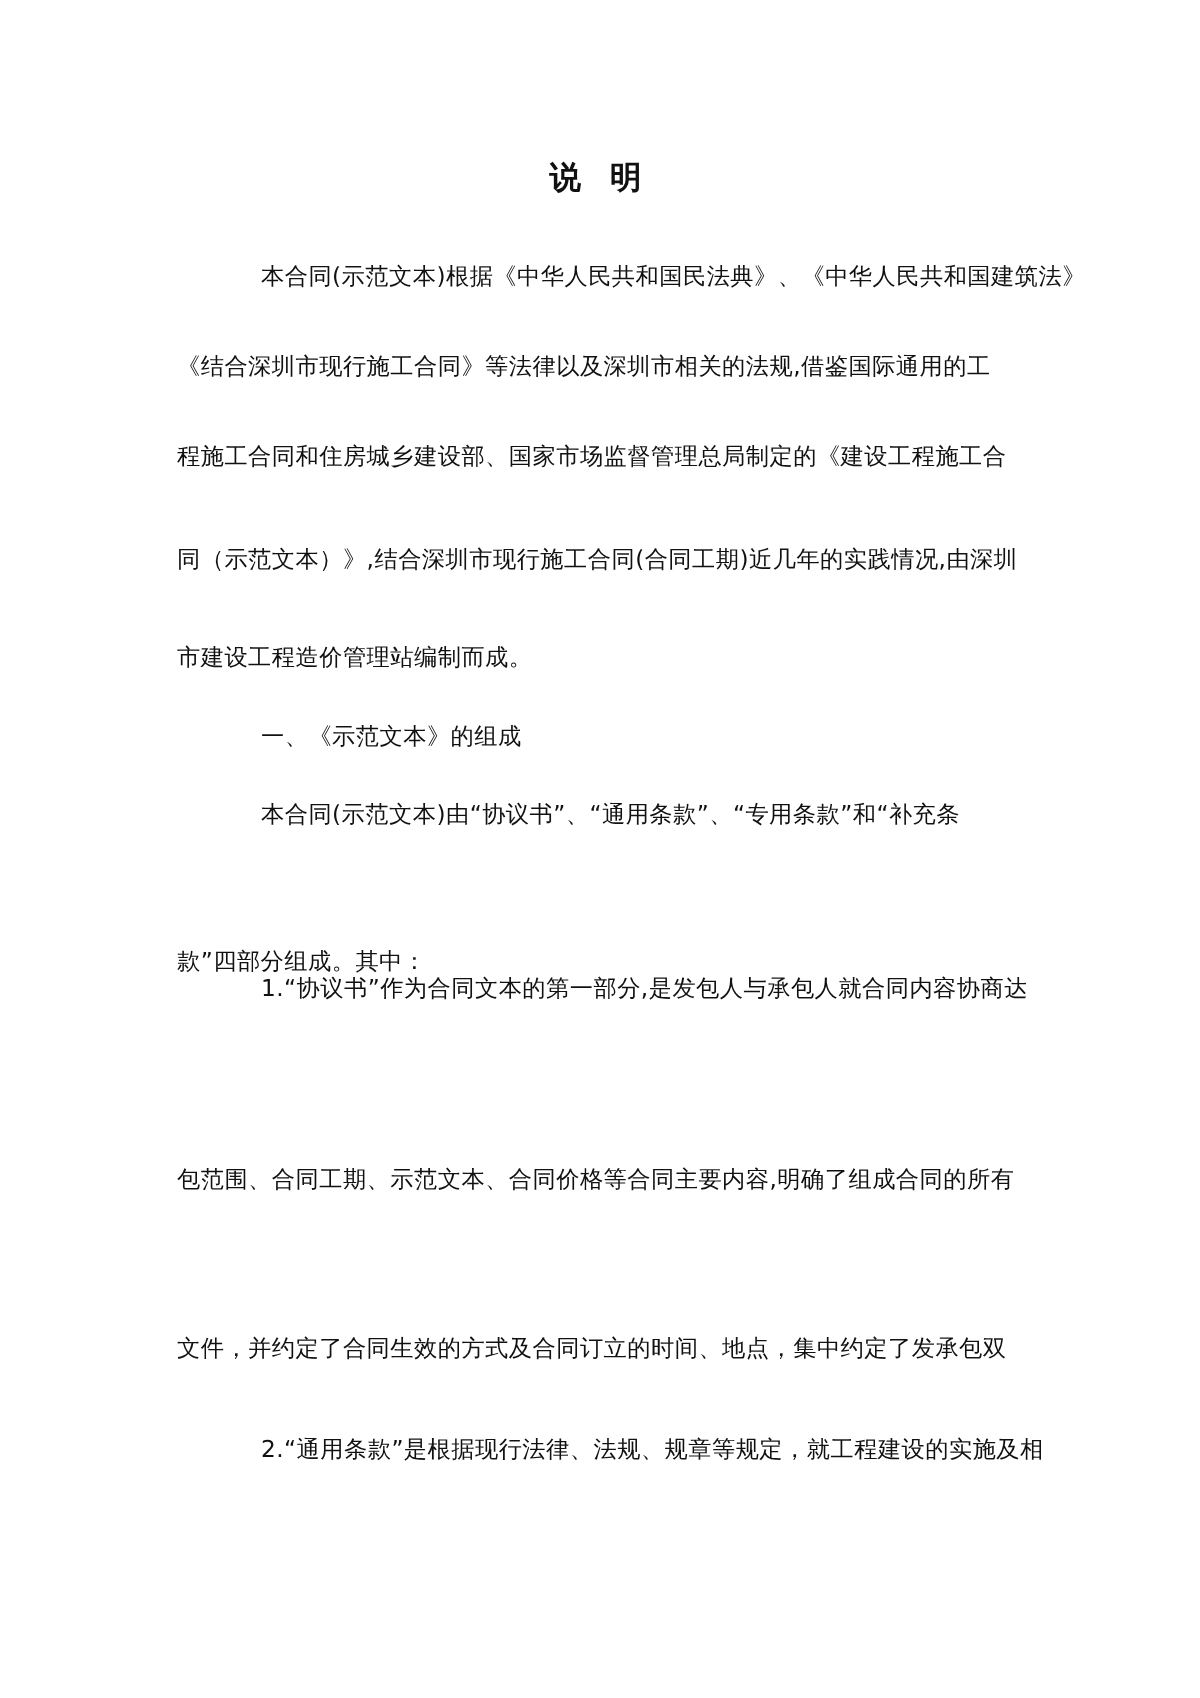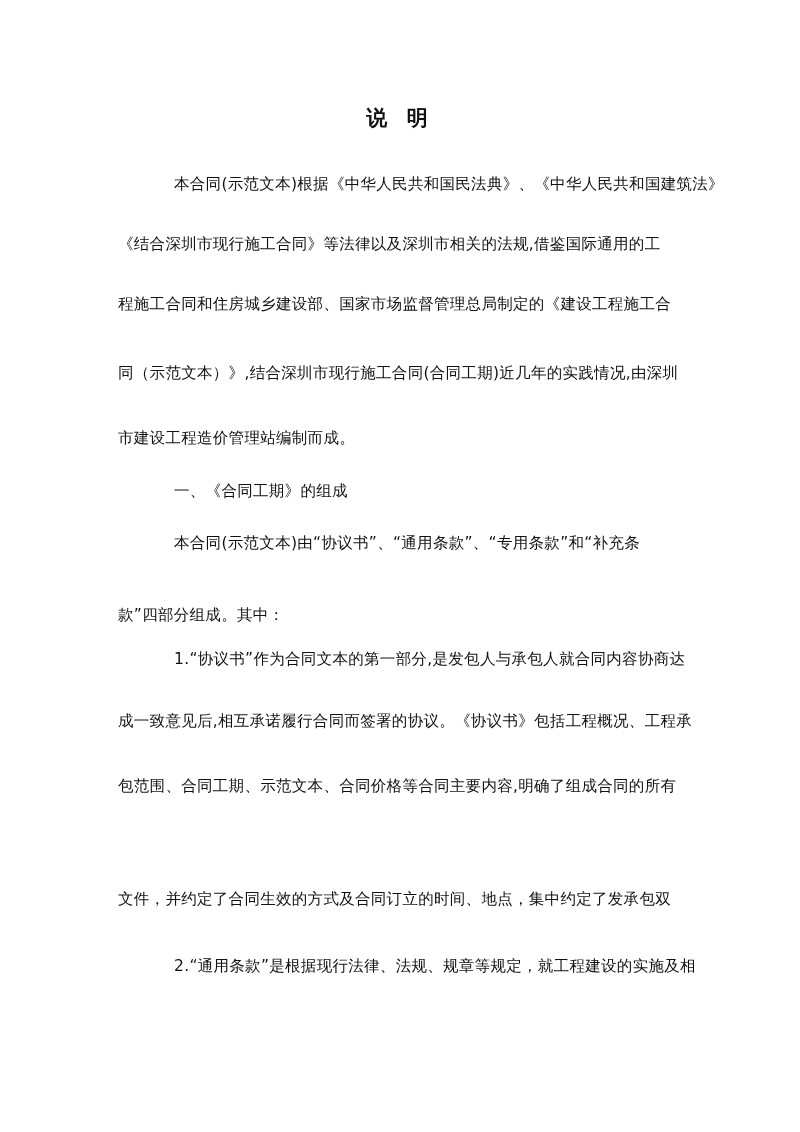--- a/index.html
+++ b/index.html
@@ -17,24 +17,23 @@
 
 <div class="page">
   <div class="title">说 明</div>
 
   <div class="line indent" style="top:173px">本合同(示范文本)根据《中华人民共和国民法典》、《中华人民共和国建筑法》</div>
   <div class="line" style="top:233px">《结合深圳市现行施工合同》等法律以及深圳市相关的法规,借鉴国际通用的工</div>
   <div class="line" style="top:293px">程施工合同和住房城乡建设部、国家市场监督管理总局制定的《建设工程施工合</div>
   <div class="line" style="top:362px">同（示范文本）》,结合深圳市现行施工合同(合同工期)近几年的实践情况,由深圳</div>
   <div class="line" style="top:427px">市建设工程造价管理站编制而成。</div>
 
-  <div class="line indent" style="top:480px">一、《合同工期》的组成</div>
+  <div class="line indent" style="top:480px">一、《示范文本》的组成</div>
 
   <div class="line indent" style="top:532px">本合同(示范文本)由“协议书”、“通用条款”、“专用条款”和“补充条</div>
-  <div class="line" style="top:604px">款”四部分组成。其中：</div>
+  <div class="line" style="top:630px">款”四部分组成。其中：</div>
 
   <div class="line indent" style="top:648px">1.“协议书”作为合同文本的第一部分,是发包人与承包人就合同内容协商达</div>
-  <div class="line" style="top:710px">成一致意见后,相互承诺履行合同而签署的协议。《协议书》包括工程概况、工程承</div>
   <div class="line" style="top:775px">包范围、合同工期、示范文本、合同价格等合同主要内容,明确了组成合同的所有</div>
   <div class="line" style="top:888px">文件，并约定了合同生效的方式及合同订立的时间、地点，集中约定了发承包双</div>
 
   <div class="line indent" style="top:955px">2.“通用条款”是根据现行法律、法规、规章等规定，就工程建设的实施及相</div>
 </div>
 
 </body></html>

